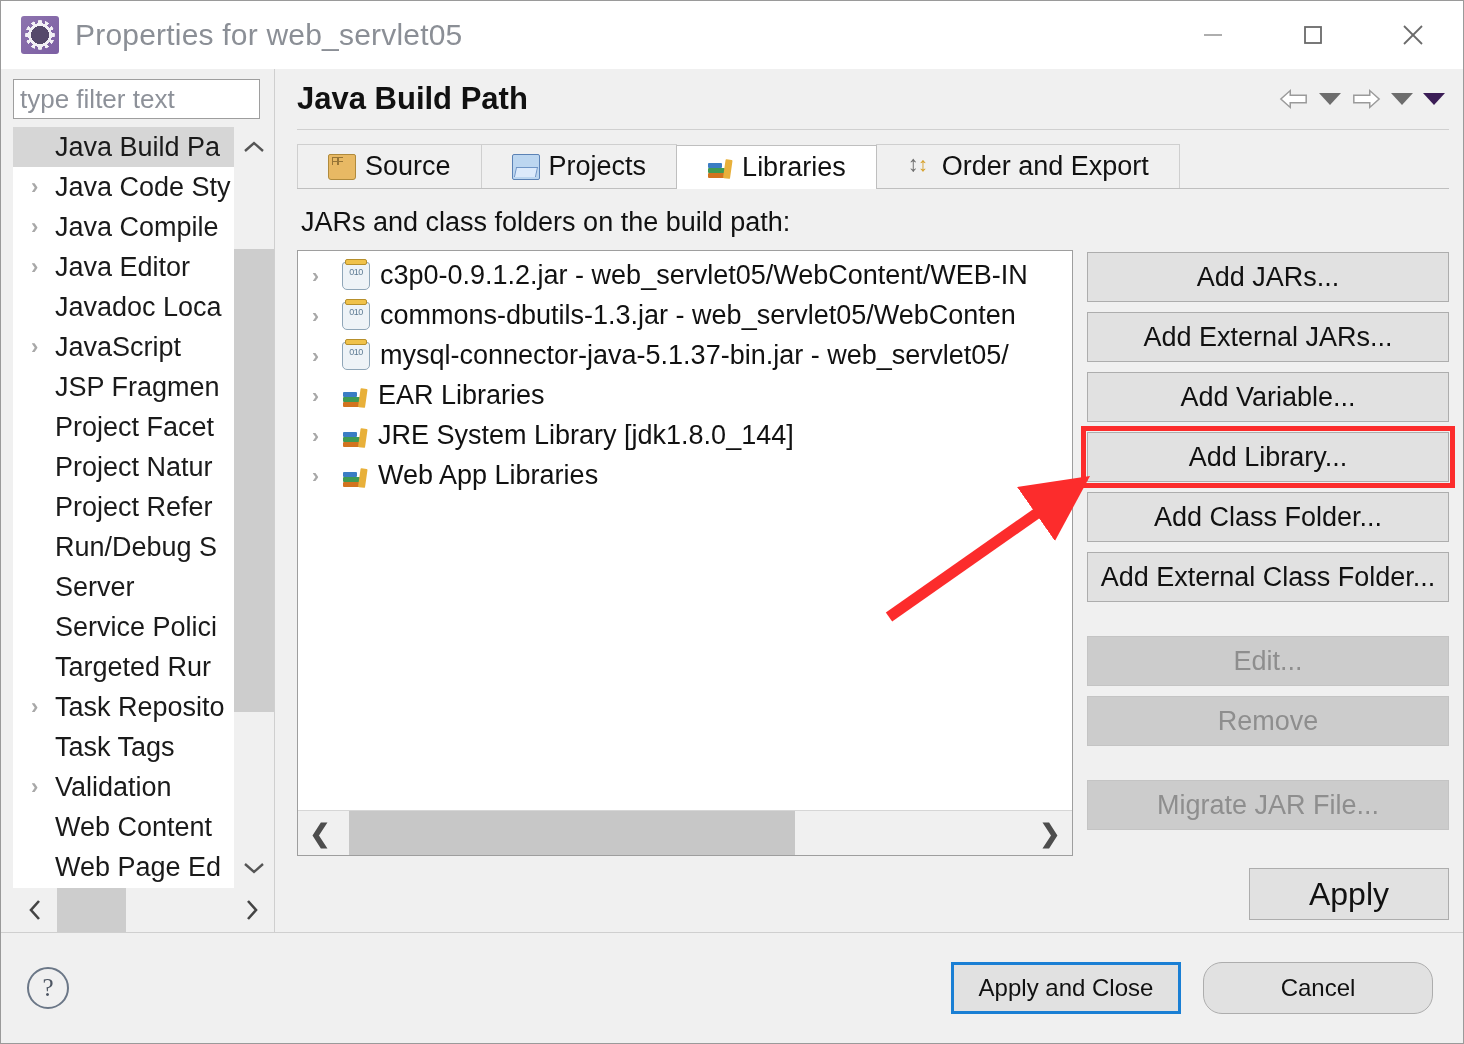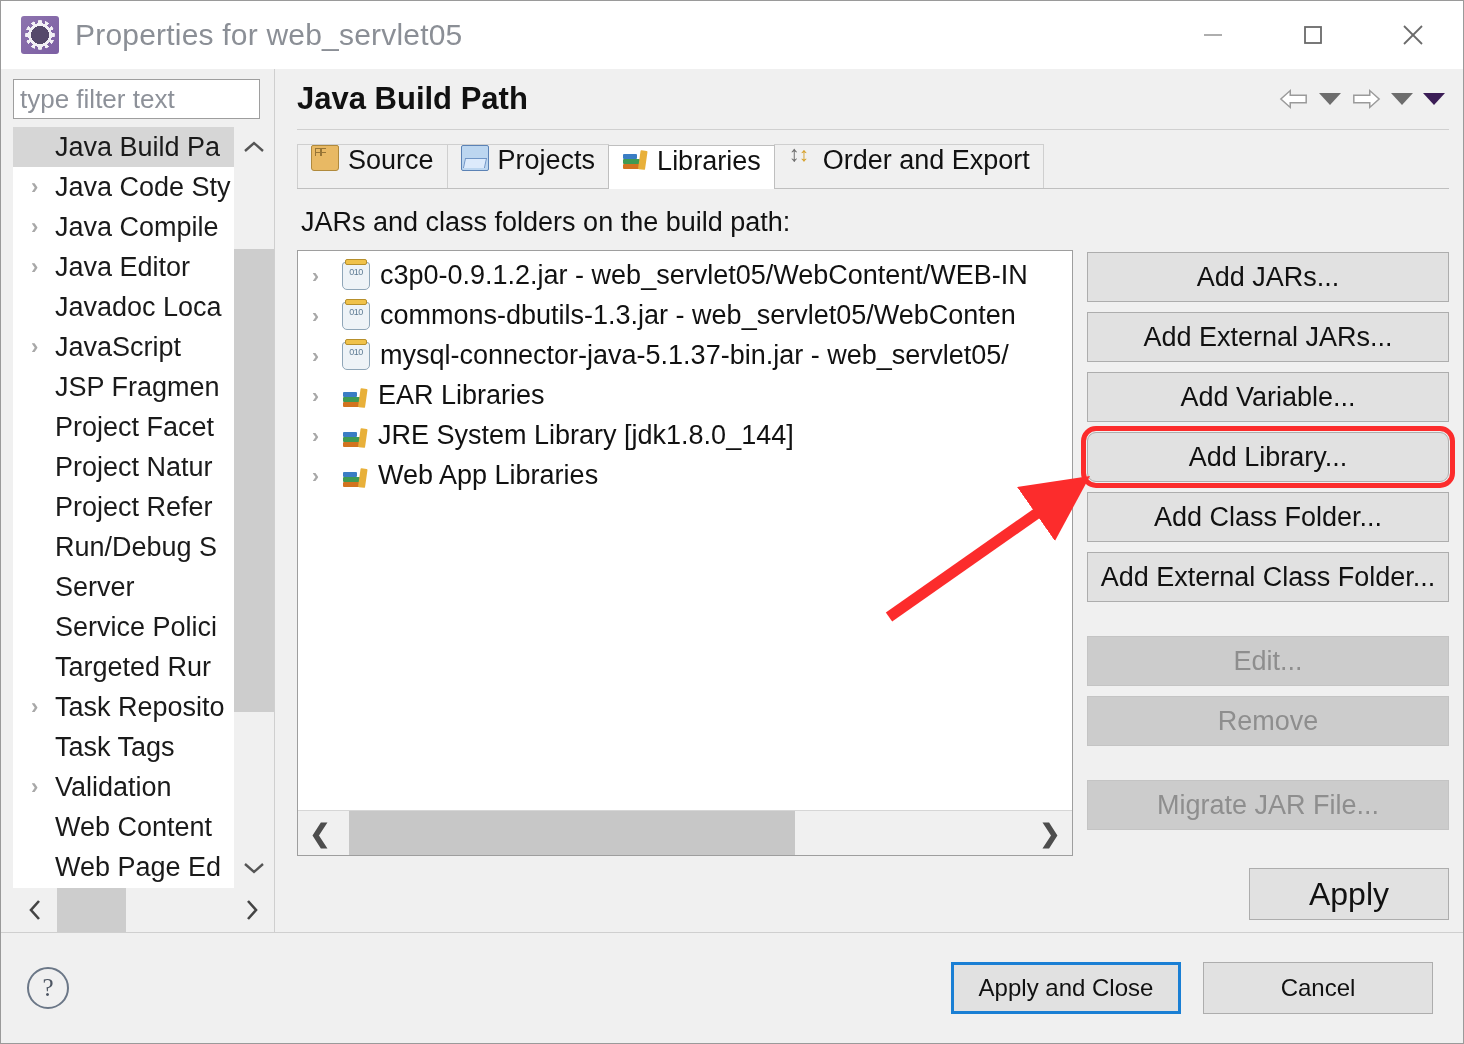--- a/index.html
+++ b/index.html
@@ -259,24 +259,24 @@
   .tabs {
     display: flex;
     align-items: flex-end;
     height: 44px;
     flex: 0 0 auto;
     margin-top: 14px;
     border-bottom: 1px solid #bfbfbf;
   }
   .tab {
     display: flex;
-    align-items: flex-start;
+    align-items: center;
     gap: 9px;
     height: 44px;
-    padding: 0 13px;
+    padding: 0 30px;
     font-size: 27px;
     color: #111;
     background: #f0f0f0;
     border: 1px solid #cfcfcf;
     border-bottom: none;
     margin-right: -1px;
     box-sizing: border-box;
     white-space: nowrap;
   }
   .tab.active {
@@ -443,21 +443,20 @@
     white-space: nowrap;
   }
   .btn.disabled {
     background: #cccccc;
     border-color: #c4c4c4;
     color: #8e8e8e;
   }
   .btn.highlight {
     outline: 5px solid #fc2c2c;
     outline-offset: 1px;
-    border-radius: 9px;
   }
   .btn-gap { height: 14px; flex: 0 0 auto; }
 
   
   .apply-row {
     height: 76px;
     flex: 0 0 auto;
     display: flex;
     align-items: center;
     justify-content: flex-end;
@@ -506,21 +505,21 @@
     color: #111;
     display: flex; align-items: center; justify-content: center;
     padding: 0 20px;
     box-sizing: border-box;
     white-space: nowrap;
   }
   .foot-btn.default {
     border: 3px solid #1a7fd4;
   }
   .foot-btn.w-aac { width: 230px; }
-  .foot-btn.w-cancel { width: 230px; }
+  .foot-btn.w-cancel { width: 230px; border-radius: 19px; }
 
   
   .annot {
     position: absolute;
     left: 0; top: 0;
     width: 1464px; height: 1044px;
     pointer-events: none;
     z-index: 50;
   }
 </style>

